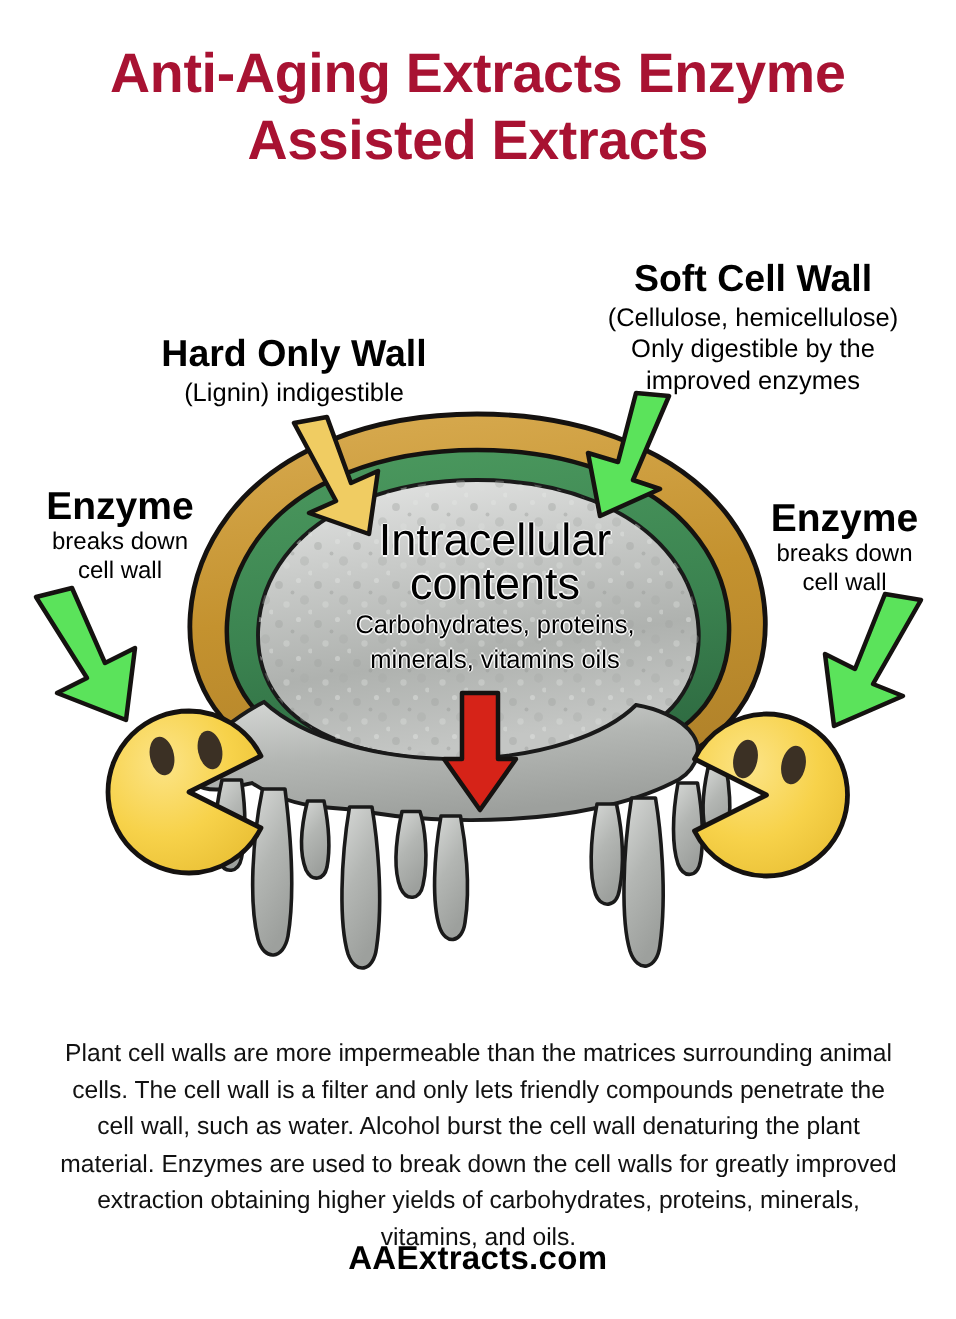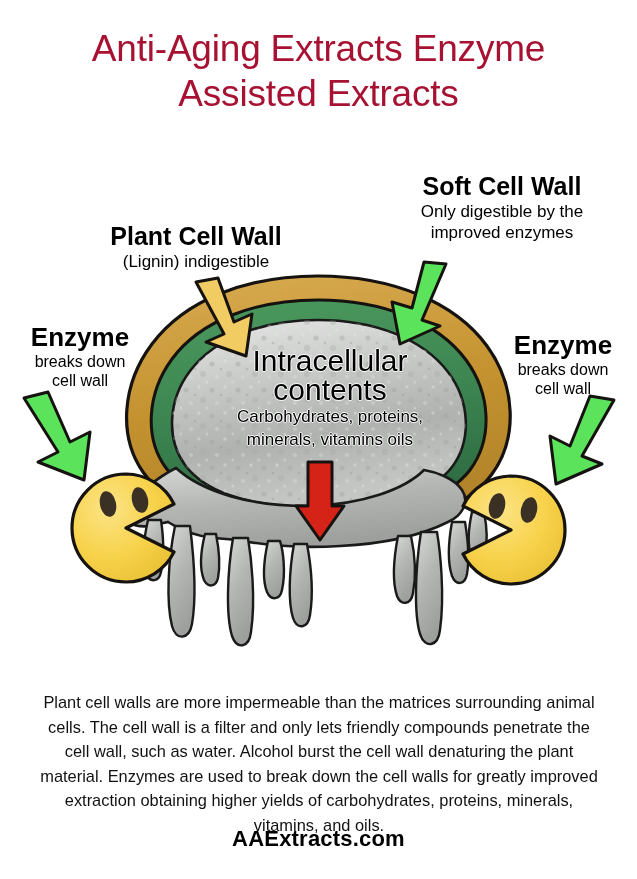--- a/index.html
+++ b/index.html
@@ -24,21 +24,21 @@
   
   .title-block {
     position: absolute;
     left: 0;
     top: 26px;
     width: 637px;
     text-align: center;
   }
   .title-line {
     font-family: "Liberation Sans", sans-serif;
-    font-weight: normal;
+    font-weight: bold;
     font-size: 37px;
     line-height: 45px;
     letter-spacing: -0.2px;
     color: #A81232;
   }
 
   
   #diagram {
     position: absolute;
     left: 0;
@@ -325,26 +325,27 @@
                  L 332 312
                  L 332 356
                  L 344 356
                  L 320 390
                  L 296 356
                  L 308 356 Z" fill="#D62318" stroke="#151210" stroke-width="3" stroke-linejoin="round"></path>
       </g>
     </svg>
 
     <div class="callout" id="label-hard-cell-wall">
-      <div class="hd">Plant Cell Wall</div>
+      <div class="hd">Hard Only Wall</div>
       <div class="sub">(Lignin) indigestible</div>
     </div>
 
     <div class="callout" id="label-soft-cell-wall">
       <div class="hd">Soft Cell Wall</div>
+      <div class="sub">(Cellulose, hemicellulose)</div>
       <div class="sub">Only digestible by the</div>
       <div class="sub">improved enzymes</div>
     </div>
 
     <div class="callout" id="label-enzyme-left">
       <div class="hd">Enzyme</div>
       <div class="sub">breaks down</div>
       <div class="sub">cell wall</div>
     </div>
 

